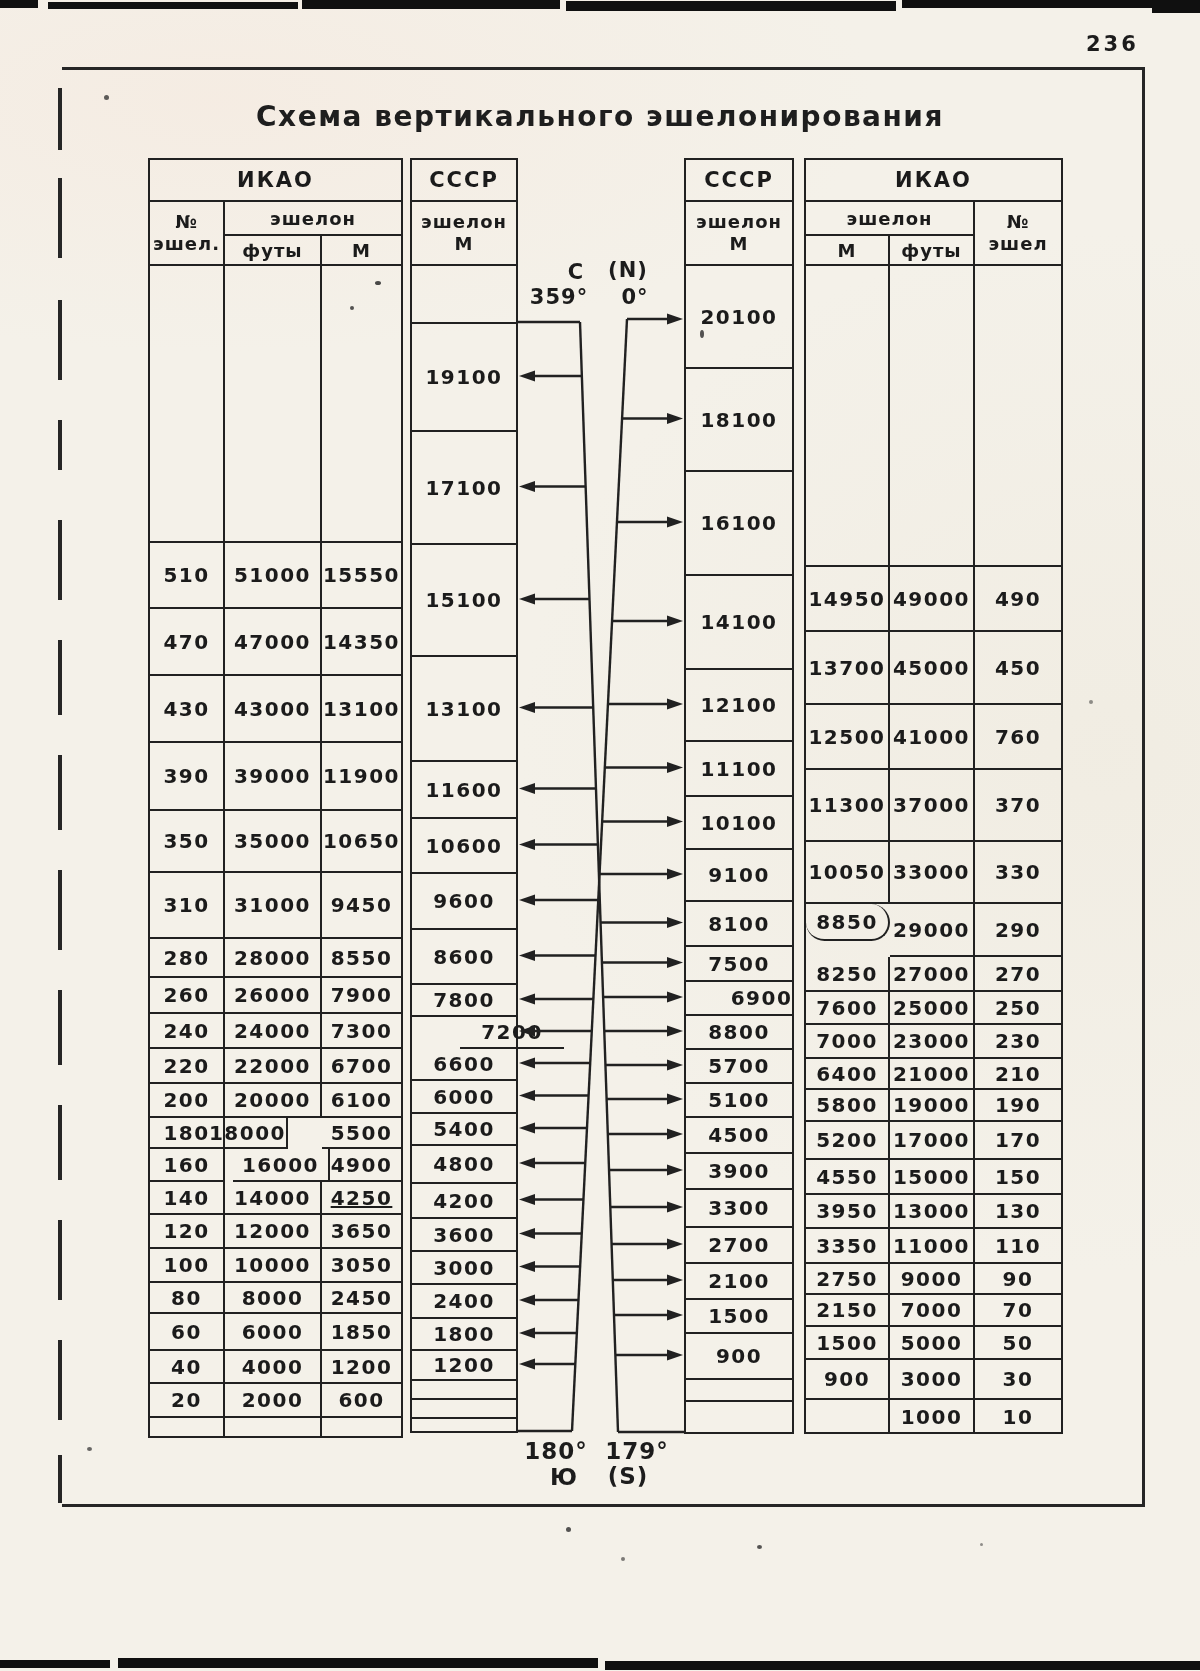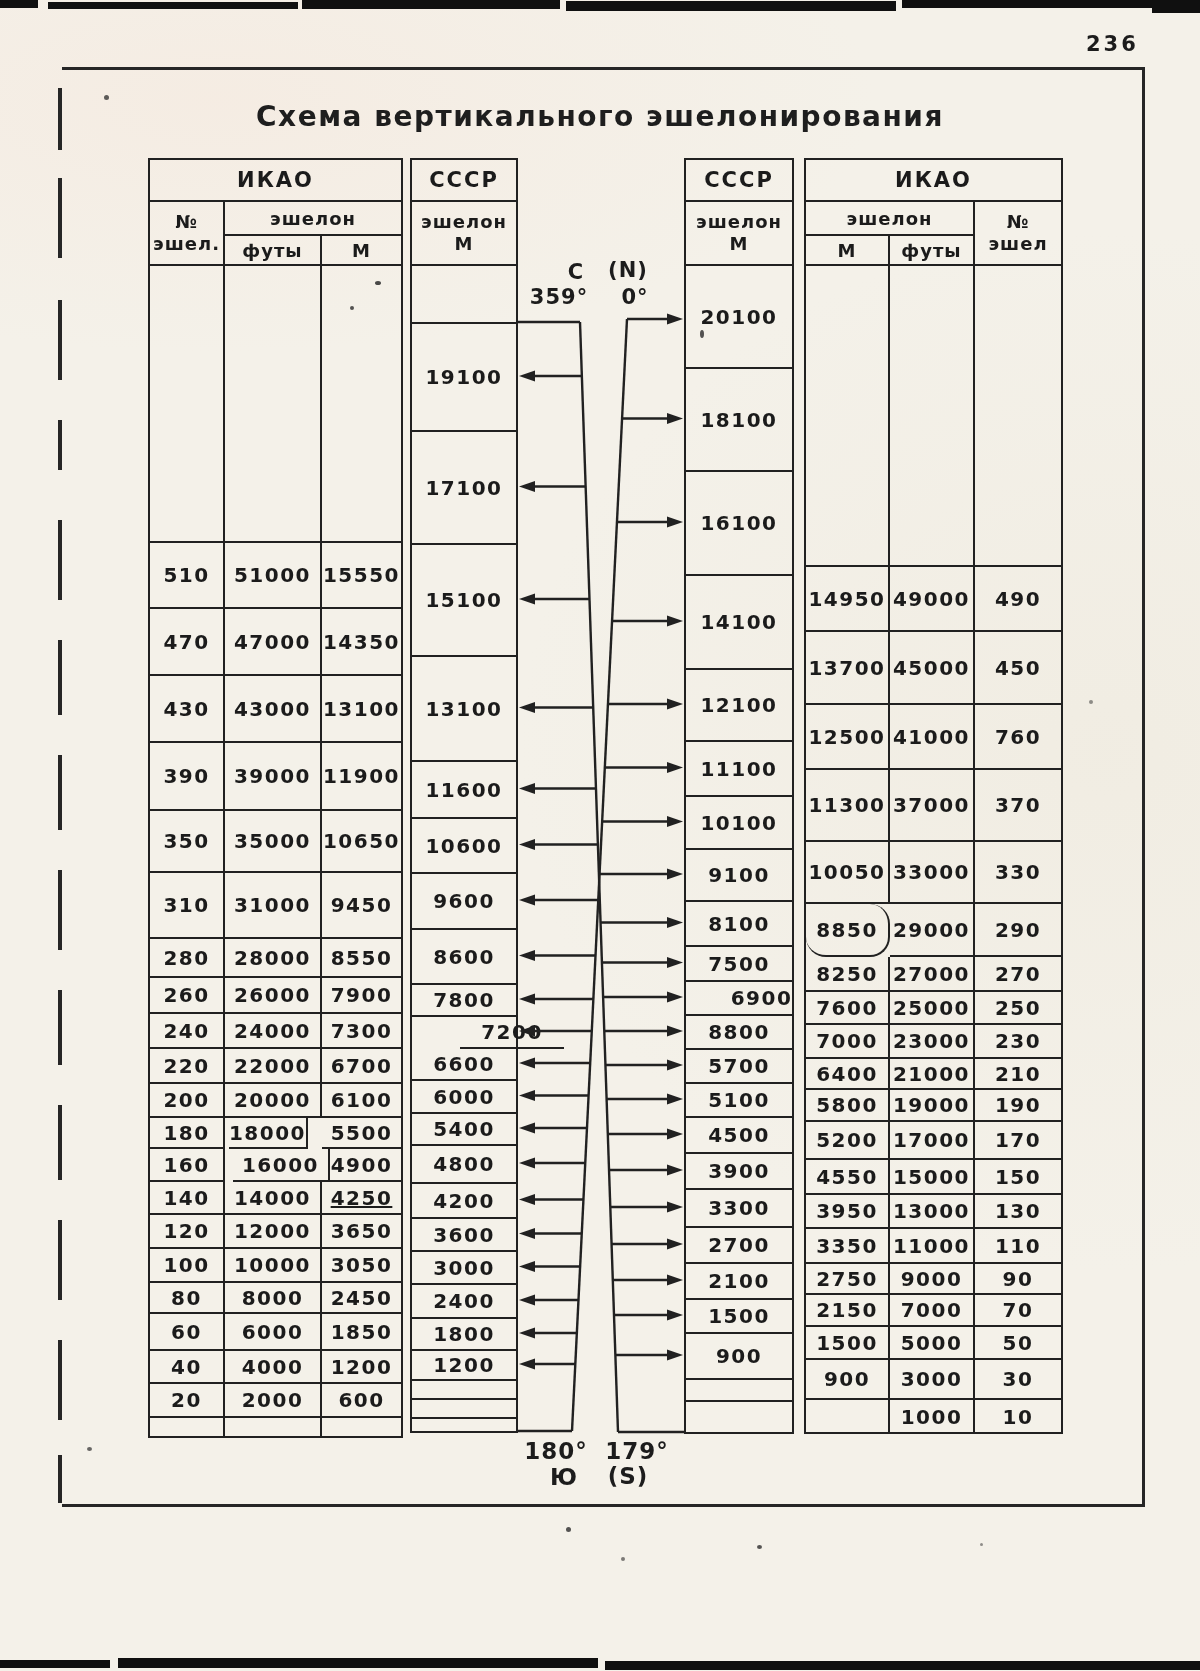--- a/index.html
+++ b/index.html
@@ -103,21 +103,21 @@
       <div class="cell v" style="left: 0px; top: 854px; width: 75px; height: 35px; border-right: 2px solid rgb(33, 33, 33); border-bottom: 2px solid rgb(33, 33, 33);">240</div>
       <div class="cell v" style="left: 75px; top: 854px; width: 97px; height: 35px; border-right: 2px solid rgb(33, 33, 33); border-bottom: 2px solid rgb(33, 33, 33);">24000</div>
       <div class="cell v" style="left: 172px; top: 854px; width: 79px; height: 35px; border-bottom: 2px solid rgb(33, 33, 33);">7300</div>
       <div class="cell v" style="left: 0px; top: 889px; width: 75px; height: 35px; border-right: 2px solid rgb(33, 33, 33); border-bottom: 2px solid rgb(33, 33, 33);">220</div>
       <div class="cell v" style="left: 75px; top: 889px; width: 97px; height: 35px; border-right: 2px solid rgb(33, 33, 33); border-bottom: 2px solid rgb(33, 33, 33);">22000</div>
       <div class="cell v" style="left: 172px; top: 889px; width: 79px; height: 35px; border-bottom: 2px solid rgb(33, 33, 33);">6700</div>
       <div class="cell v" style="left: 0px; top: 924px; width: 75px; height: 34px; border-right: 2px solid rgb(33, 33, 33); border-bottom: 2px solid rgb(33, 33, 33);">200</div>
       <div class="cell v" style="left: 75px; top: 924px; width: 97px; height: 34px; border-right: 2px solid rgb(33, 33, 33); border-bottom: 2px solid rgb(33, 33, 33);">20000</div>
       <div class="cell v" style="left: 172px; top: 924px; width: 79px; height: 34px; border-bottom: 2px solid rgb(33, 33, 33);">6100</div>
       <div class="cell v" style="left: 0px; top: 958px; width: 75px; height: 31px; border-right: 2px solid rgb(33, 33, 33); border-bottom: 2px solid rgb(33, 33, 33);">180</div>
-      <div class="cell v" style="left: 79px; top: 958px; width: 79px; height: 31px; border-right: 2px solid rgb(33, 33, 33); border-bottom: 2px solid rgb(33, 33, 33);">18000</div>
+      <div class="cell v" style="left: 59px; top: 958px; width: 79px; height: 31px; border-right: 2px solid rgb(33, 33, 33); border-bottom: 2px solid rgb(33, 33, 33);">18000</div>
       <div class="cell v" style="left: 172px; top: 958px; width: 79px; height: 31px; border-bottom: 2px solid rgb(33, 33, 33);">5500</div>
       <div class="cell v" style="left: 0px; top: 989px; width: 75px; height: 33px; border-right: 2px solid rgb(33, 33, 33); border-bottom: 2px solid rgb(33, 33, 33);">160</div>
       <div class="cell v" style="left: 75px; top: 989px; width: 97px; height: 33px; border-right: 2px solid rgb(33, 33, 33); border-bottom: 2px solid rgb(33, 33, 33); margin-left: 8px;">16000</div>
       <div class="cell v" style="left: 172px; top: 989px; width: 79px; height: 33px; border-bottom: 2px solid rgb(33, 33, 33);">4900</div>
       <div class="cell v" style="left: 0px; top: 1022px; width: 75px; height: 33px; border-right: 2px solid rgb(33, 33, 33); border-bottom: 2px solid rgb(33, 33, 33);">140</div>
       <div class="cell v" style="left: 75px; top: 1022px; width: 97px; height: 33px; border-right: 2px solid rgb(33, 33, 33); border-bottom: 2px solid rgb(33, 33, 33); text-align: right;">14000</div>
       <div class="cell v" style="left: 172px; top: 1022px; width: 79px; height: 33px; border-bottom: 2px solid rgb(33, 33, 33); text-decoration: underline;">4250</div>
       <div class="cell v" style="left: 0px; top: 1055px; width: 75px; height: 34px; border-right: 2px solid rgb(33, 33, 33); border-bottom: 2px solid rgb(33, 33, 33);">120</div>
       <div class="cell v" style="left: 75px; top: 1055px; width: 97px; height: 34px; border-right: 2px solid rgb(33, 33, 33); border-bottom: 2px solid rgb(33, 33, 33);">12000</div>
       <div class="cell v" style="left: 172px; top: 1055px; width: 79px; height: 34px; border-bottom: 2px solid rgb(33, 33, 33);">3650</div>
@@ -221,21 +221,21 @@
       <div class="cell v" style="left: 169px; top: 472px; width: 86px; height: 73px; border-bottom: 2px solid rgb(33, 33, 33);">450</div>
       <div class="cell v" style="left: 0px; top: 545px; width: 84px; height: 65px; border-right: 2px solid rgb(33, 33, 33); border-bottom: 2px solid rgb(33, 33, 33);">12500</div>
       <div class="cell v" style="left: 84px; top: 545px; width: 85px; height: 65px; border-right: 2px solid rgb(33, 33, 33); border-bottom: 2px solid rgb(33, 33, 33);">41000</div>
       <div class="cell v" style="left: 169px; top: 545px; width: 86px; height: 65px; border-bottom: 2px solid rgb(33, 33, 33);">760</div>
       <div class="cell v" style="left: 0px; top: 610px; width: 84px; height: 72px; border-right: 2px solid rgb(33, 33, 33); border-bottom: 2px solid rgb(33, 33, 33);">11300</div>
       <div class="cell v" style="left: 84px; top: 610px; width: 85px; height: 72px; border-right: 2px solid rgb(33, 33, 33); border-bottom: 2px solid rgb(33, 33, 33);">37000</div>
       <div class="cell v" style="left: 169px; top: 610px; width: 86px; height: 72px; border-bottom: 2px solid rgb(33, 33, 33);">370</div>
       <div class="cell v" style="left: 0px; top: 682px; width: 84px; height: 62px; border-right: 2px solid rgb(33, 33, 33); border-bottom: 2px solid rgb(33, 33, 33);">10050</div>
       <div class="cell v" style="left: 84px; top: 682px; width: 85px; height: 62px; border-right: 2px solid rgb(33, 33, 33); border-bottom: 2px solid rgb(33, 33, 33);">33000</div>
       <div class="cell v" style="left: 169px; top: 682px; width: 86px; height: 62px; border-bottom: 2px solid rgb(33, 33, 33);">330</div>
-      <div class="cell v" style="left: 0px; top: 744px; width: 84px; height: 53px; border-right: 2px solid rgb(33, 33, 33); border-bottom: 2px solid rgb(33, 33, 33); border-radius: 20px;">8850</div>
+      <div class="cell v" style="left: 0px; top: 744px; width: 84px; height: 37px; border-right: 2px solid rgb(33, 33, 33); border-bottom: 2px solid rgb(33, 33, 33); border-radius: 20px;">8850</div>
       <div class="cell v" style="left: 84px; top: 744px; width: 85px; height: 53px; border-right: 2px solid rgb(33, 33, 33); border-bottom: 2px solid rgb(33, 33, 33);">29000</div>
       <div class="cell v" style="left: 169px; top: 744px; width: 86px; height: 53px; border-bottom: 2px solid rgb(33, 33, 33);">290</div>
       <div class="cell v" style="left: 0px; top: 797px; width: 84px; height: 35px; border-right: 2px solid rgb(33, 33, 33); border-bottom: 2px solid rgb(33, 33, 33);">8250</div>
       <div class="cell v" style="left: 84px; top: 797px; width: 85px; height: 35px; border-right: 2px solid rgb(33, 33, 33); border-bottom: 2px solid rgb(33, 33, 33);">27000</div>
       <div class="cell v" style="left: 169px; top: 797px; width: 86px; height: 35px; border-bottom: 2px solid rgb(33, 33, 33);">270</div>
       <div class="cell v" style="left: 0px; top: 832px; width: 84px; height: 33px; border-right: 2px solid rgb(33, 33, 33); border-bottom: 2px solid rgb(33, 33, 33);">7600</div>
       <div class="cell v" style="left: 84px; top: 832px; width: 85px; height: 33px; border-right: 2px solid rgb(33, 33, 33); border-bottom: 2px solid rgb(33, 33, 33);">25000</div>
       <div class="cell v" style="left: 169px; top: 832px; width: 86px; height: 33px; border-bottom: 2px solid rgb(33, 33, 33);">250</div>
       <div class="cell v" style="left: 0px; top: 865px; width: 84px; height: 34px; border-right: 2px solid rgb(33, 33, 33); border-bottom: 2px solid rgb(33, 33, 33);">7000</div>
       <div class="cell v" style="left: 84px; top: 865px; width: 85px; height: 34px; border-right: 2px solid rgb(33, 33, 33); border-bottom: 2px solid rgb(33, 33, 33);">23000</div>

